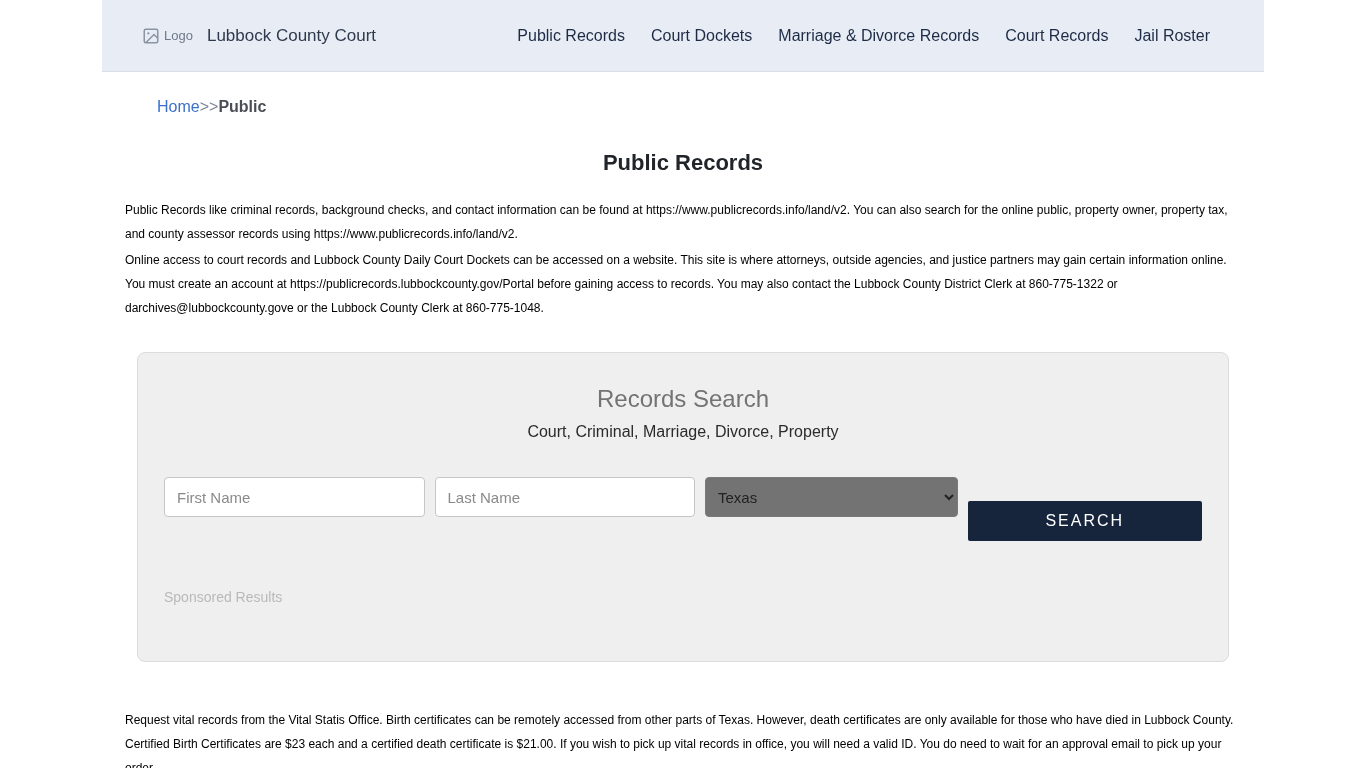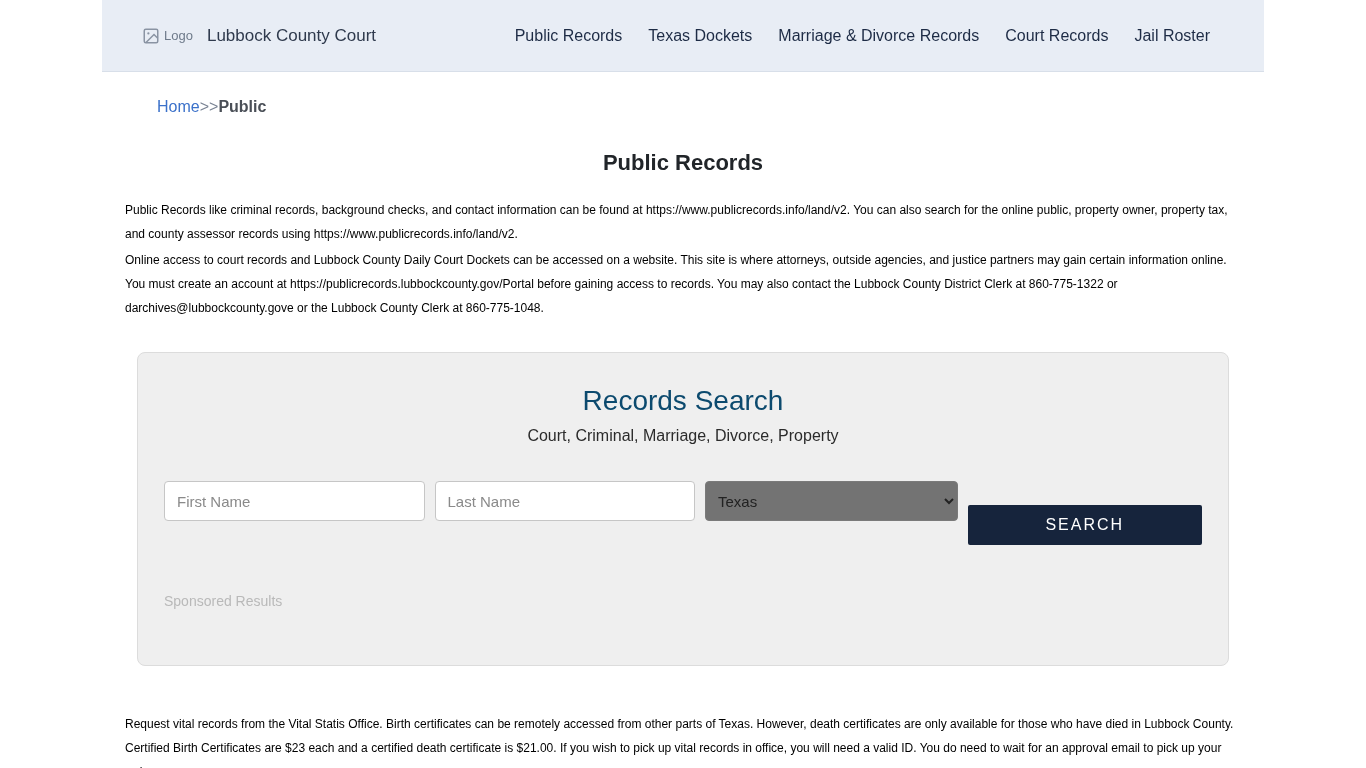--- a/index.html
+++ b/index.html
@@ -100,23 +100,23 @@
   .search-card {
     width: 1092px;
     margin: 32px auto 0 auto;
     background: #efefef;
     border: 1px solid #dcdcdc;
     border-radius: 8px;
     padding: 32px 26px 56px 26px;
   }
   .search-card .card-title {
     text-align: center;
-    font-size: 28px;
+    font-size: 24px;
     font-weight: 400;
-    color: #0c4a6e;
+    color: #737373;
   }
   .search-card .card-subtitle {
     text-align: center;
     font-size: 16px;
     color: #2b2b2b;
     margin-top: 10px;
   }
   .search-row {
     display: flex;
     gap: 10px;
@@ -180,21 +180,21 @@
           <rect x="3" y="3" width="18" height="18" rx="2"></rect>
           <circle cx="8.5" cy="8.5" r="1.5" fill="#8a94a3" stroke="none"></circle>
           <path d="M21 15l-5-5L5 21"></path>
         </svg>
         <span>Logo</span>
       </span>
       <span class="site-title">Lubbock County Court</span>
     </div>
     <nav class="main-nav">
       <a>Public Records</a>
-      <a>Texas Dockets</a>
+      <a>Court Dockets</a>
       <a>Marriage &amp; Divorce Records</a>
       <a>Court Records</a>
       <a>Jail Roster</a>
     </nav>
   </header>
 
   <div class="breadcrumb">
     <a>Home</a>
     <span class="sep">&gt;&gt;</span>
     <span class="current">Public</span>

